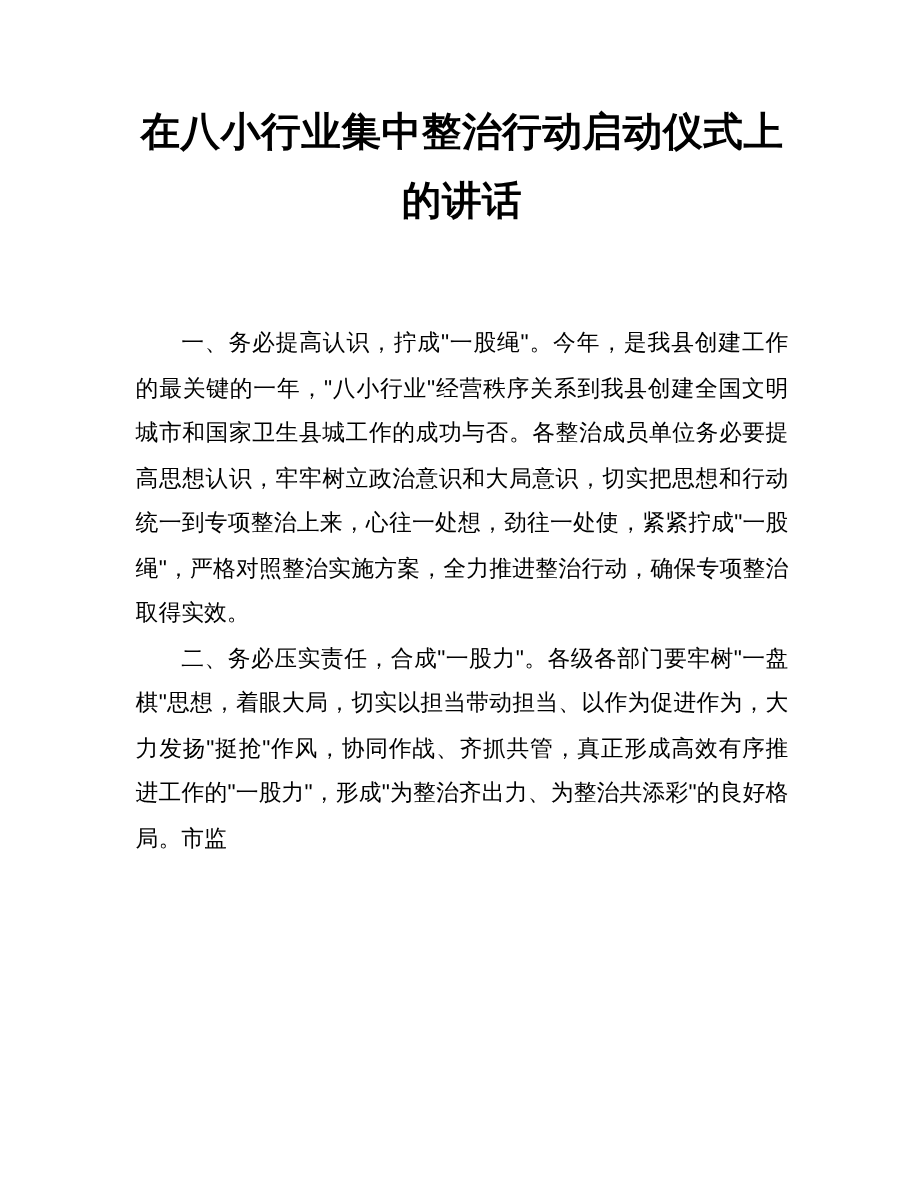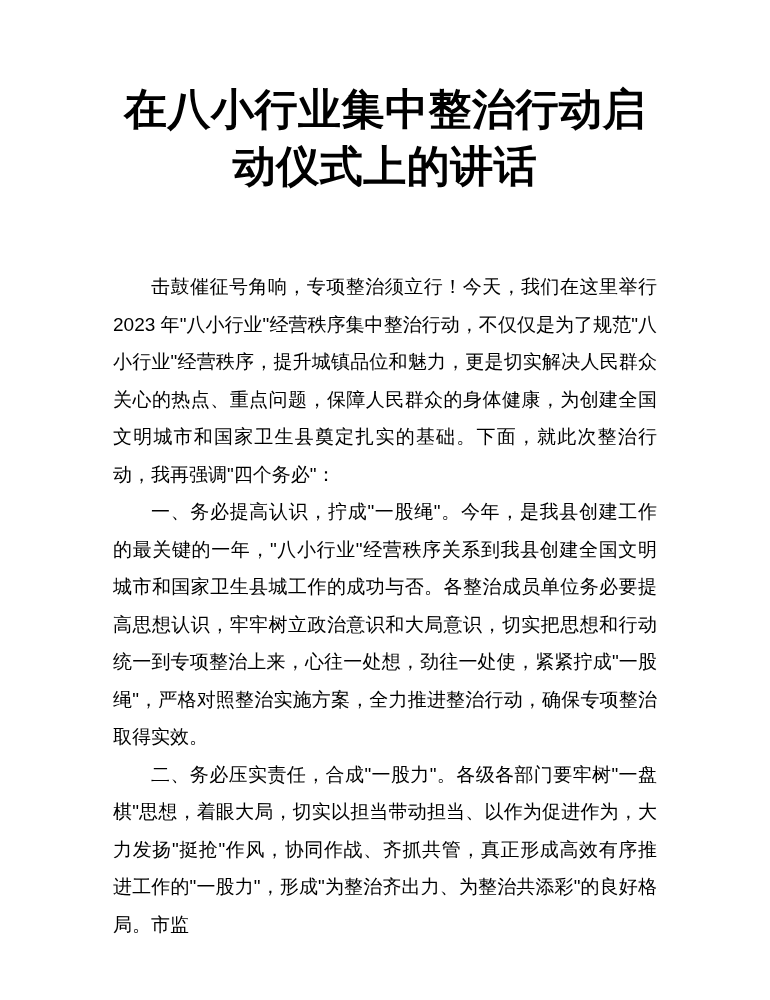--- a/index.html
+++ b/index.html
@@ -12,21 +12,21 @@
     width: 770px;
     height: 1000px;
     background: #ffffff;
     color: #000000;
     overflow: hidden;
     font-family: "Liberation Sans", sans-serif;
   }
   .doc-title {
     width: 544px;
     margin: 81px 113px 0 113px;
-    font-size: 43px;
+    font-size: 33px;
     line-height: 57px;
     font-weight: 700;
     text-align: center;
     letter-spacing: 0.5px;
   }
   .doc-body {
     width: 544px;
     margin: 73px 113px 0 113px;
     font-size: 19px;
     line-height: 37.5px;
@@ -37,17 +37,16 @@
     text-indent: 2em;
     text-align: justify;
   }
 </style>
 </head>
 <body>
 
 <div class="page">
   <h1 class="doc-title">在八小行业集中整治行动启动仪式上的讲话</h1>
   <div class="doc-body">
-    <p>击鼓催征号角响，专项整治须立行！今天，我们在这里举行 2023 年"八小行业"经营秩序集中整治行动，不仅仅是为了规范"八小行业"经营秩序，提升城镇品位和魅力，更是切实解决人民群众关心的热点、重点问题，保障人民群众的身体健康，为创建全国文明城市和国家卫生县奠定扎实的基础。下面，就此次整治行动，我再强调"四个务必"：</p>
     <p>一、务必提高认识，拧成"一股绳"。今年，是我县创建工作的最关键的一年，"八小行业"经营秩序关系到我县创建全国文明城市和国家卫生县城工作的成功与否。各整治成员单位务必要提高思想认识，牢牢树立政治意识和大局意识，切实把思想和行动统一到专项整治上来，心往一处想，劲往一处使，紧紧拧成"一股绳"，严格对照整治实施方案，全力推进整治行动，确保专项整治取得实效。</p>
     <p>二、务必压实责任，合成"一股力"。各级各部门要牢树"一盘棋"思想，着眼大局，切实以担当带动担当、以作为促进作为，大力发扬"挺抢"作风，协同作战、齐抓共管，真正形成高效有序推进工作的"一股力"，形成"为整治齐出力、为整治共添彩"的良好格局。市监</p>
   </div>
 </div>
 
 </body></html>

